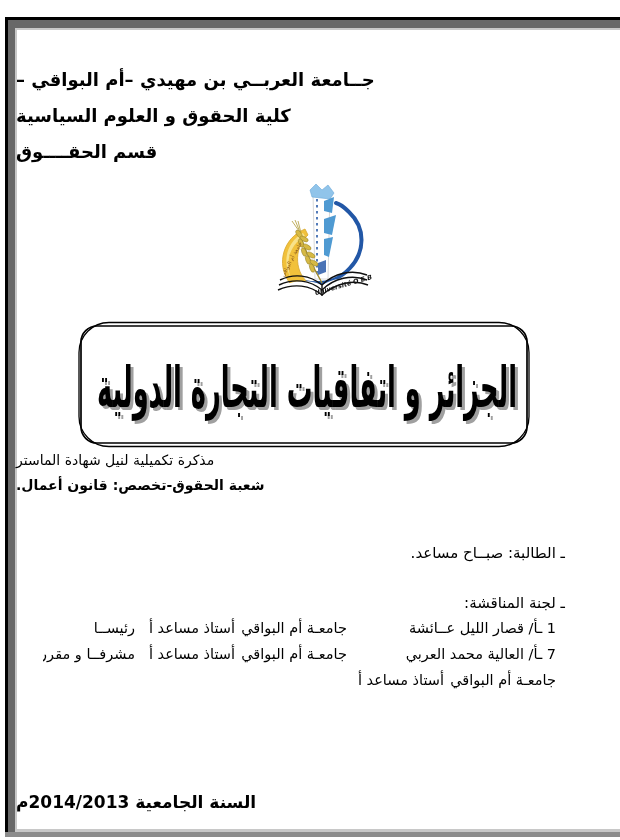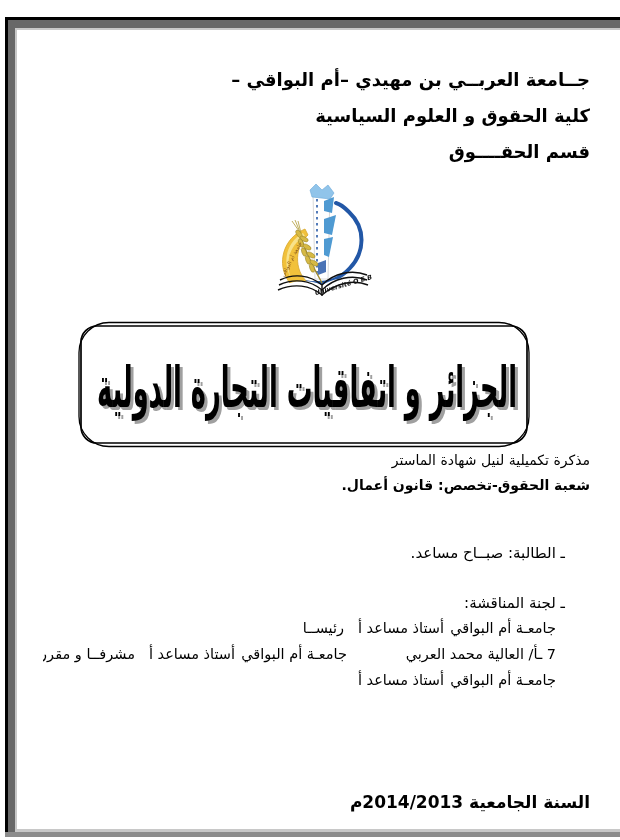--- a/index.html
+++ b/index.html
@@ -13,21 +13,21 @@
   .b-top-gray{left:8px;top:20px;right:0;height:8px;background:#686868;}
   .b-top-light{left:15px;top:28px;right:0;height:2px;background:#c8c8c8;}
   .b-left-black{left:5px;top:17px;width:3px;height:815px;background:#000;}
   .b-left-gray{left:8px;top:20px;width:7px;height:812px;background:#686868;}
   .b-left-light{left:15px;top:28px;width:2px;height:801px;background:#c8c8c8;}
   .b-bot-light{left:15px;top:829px;right:0;height:3px;background:#c8c8c8;}
   .b-bot-dark{left:5px;top:832px;right:0;height:5px;background:#8c8c8c;}
 
   
   .abs{position:absolute;}
-  .center{left:0;width:590px;text-align:right;}
+  .center{left:0;width:590px;text-align:left;padding-left:16px;}
   .hline{font-weight:bold;font-size:18px;letter-spacing:0;}
   .subline{font-size:14px;}
   .rightblock{right:55px;text-align:right;font-size:15px;}
   .year{font-weight:bold;font-size:17px;}
 
   .ctable{left:43px;top:615px;width:513px;}
   .crow{display:flex;flex-direction:row;height:26px;line-height:26px;font-size:14.5px;}
   .c-name{width:209px;text-align:right;white-space:nowrap;overflow:hidden;}
   .c-univ{width:112px;text-align:right;white-space:nowrap;overflow:hidden;}
   .c-rank{width:100px;text-align:right;white-space:nowrap;overflow:hidden;}
@@ -113,20 +113,21 @@
 
 <div class="abs center subline" style="top:452px;">مذكرة تكميلية  لنيل شهادة الماستر</div>
 <div class="abs center subline" style="top:477px;font-weight:bold;">شعبة الحقوق-تخصص: قانون أعمال.</div>
 
 <div class="abs rightblock" style="top:544px;">ـ الطالبة: صبــاح مساعد.</div>
 
 <div class="abs rightblock" style="top:594px;">ـ لجنة المناقشة:</div>
 
 <div class="abs ctable">
   <div class="crow">
+    <span class="c-name">1 ـأ/ قصار الليل عــائشة</span>
     <span class="c-univ">جامعـة أم البواقي</span>
     <span class="c-rank">أستاذ مساعد أ</span>
     <span class="c-role">رئيســا</span>
   </div>
   <div class="crow">
     <span class="c-name">7 ـأ/ العالية محمد العربي</span>
     <span class="c-univ">جامعـة أم البواقي</span>
     <span class="c-rank">أستاذ مساعد أ</span>
     <span class="c-role">مشرفــا و مقررا</span>
   </div>

